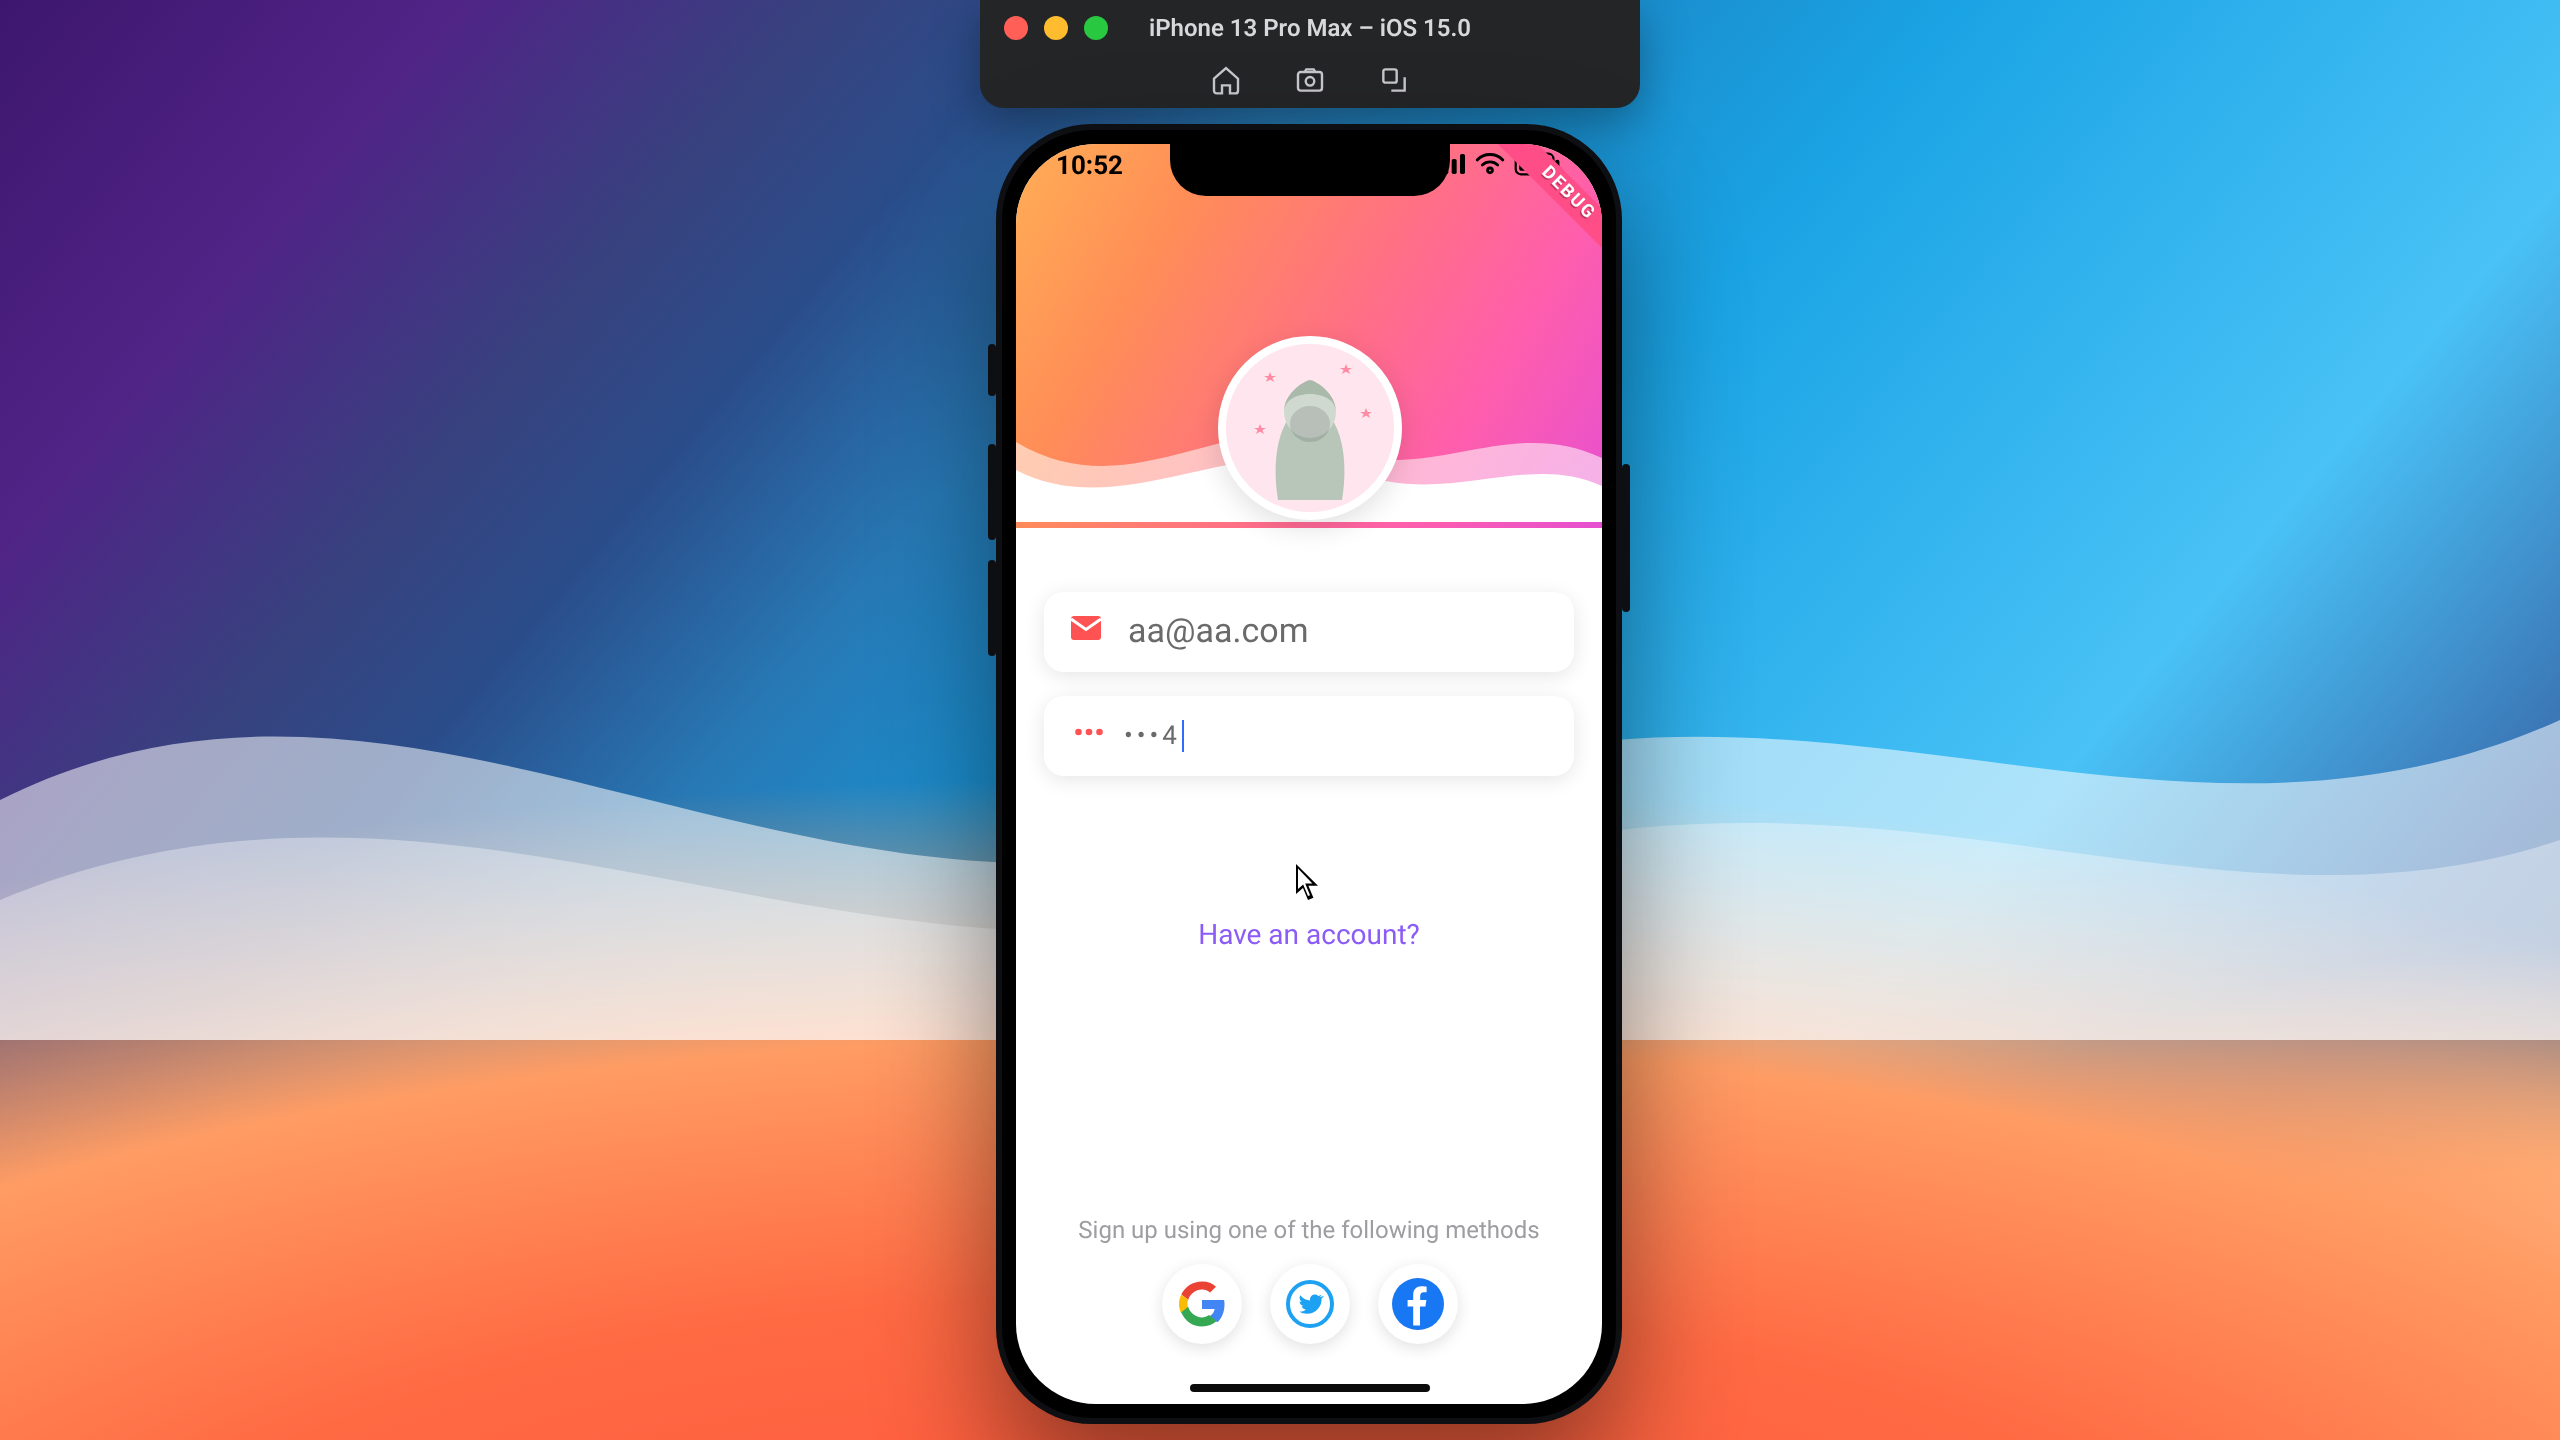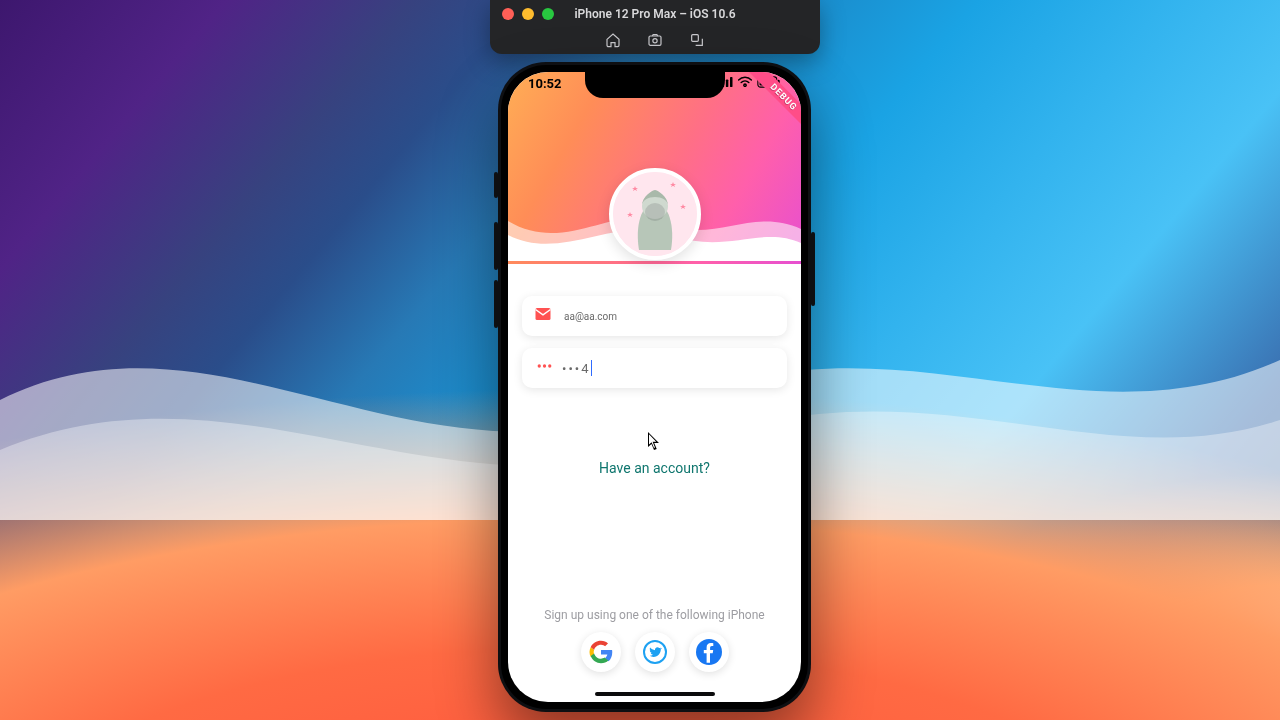--- a/index.html
+++ b/index.html
@@ -38,27 +38,27 @@
   .debug-banner{position:absolute;top:18px;right:-34px;transform:rotate(45deg);background:#ff4d88;color:#fff;font-size:9px;font-weight:700;letter-spacing:1px;padding:2px 34px;z-index:60;text-shadow:0 1px 0 rgba(0,0,0,.25);}
   
   .hero{position:relative;height:192px;background:linear-gradient(120deg,#ffae55 0%,#ff8d57 25%,#ff6f86 55%,#ff5fab 75%,#e64fd1 100%);}
   .hero-wave{position:absolute;left:0;right:0;bottom:-1px;}
   .avatar{position:absolute;left:50%;top:96px;transform:translateX(-50%);width:84px;height:84px;border-radius:50%;background:#ffe6ee;border:4px solid #fff;box-shadow:0 4px 14px rgba(0,0,0,.12);overflow:hidden;z-index:30;}
   
   .form-area{position:absolute;top:224px;left:0;right:0;padding:0 14px;}
   .field{display:flex;align-items:center;gap:10px;background:#fff;border-radius:10px;box-shadow:0 2px 10px rgba(0,0,0,.10);height:40px;padding:0 12px;margin-top:12px;}
   .field:first-child{margin-top:0;}
   .field svg{flex:0 0 18px;}
-  .field-input{flex:1;border:none;outline:none;font-size:10px;color:#6a6a6a;font-family:inherit;background:transparent;}
+  .field-input{flex:1;border:none;outline:none;font-size:17px;color:#6a6a6a;font-family:inherit;background:transparent;}
   .pw-display{flex:1;font-size:13px;color:#6a6a6a;letter-spacing:2px;display:flex;align-items:center;}
   .caret{display:inline-block;width:1px;height:16px;background:#2f6bff;margin-left:1px;}
   
   .signup-area{position:absolute;top:378px;left:0;right:0;display:flex;flex-direction:column;align-items:center;}
   .signup-btn{padding:10px 34px;border-radius:26px;background:linear-gradient(120deg,#ffb066 0%,#ff8d57 30%,#ff6f86 60%,#fd5aa8 100%);color:#fff;font-size:24px;font-weight:600;box-shadow:0 8px 16px rgba(255,102,136,.35);border:none;cursor:pointer;}
-  .have-account{margin-top:10px;color:#0f766e;font-size:14px;}
+  .have-account{margin-top:10px;color:#8b5cf6;font-size:14px;}
   
   .social-area{position:absolute;left:0;right:0;bottom:30px;display:flex;flex-direction:column;align-items:center;}
   .social-caption{color:#9d9da2;font-size:12px;margin-bottom:10px;}
   .social-row{display:flex;gap:14px;}
   .social-btn{width:40px;height:40px;border-radius:50%;background:#fff;display:flex;align-items:center;justify-content:center;box-shadow:0 2px 8px rgba(0,0,0,.12);cursor:pointer;}
   .home-indicator{position:absolute;left:50%;bottom:6px;transform:translateX(-50%);width:120px;height:4px;border-radius:3px;background:#0b0b0c;z-index:50;}
   
   .cursor{position:absolute;left:648px;top:432px;z-index:200;pointer-events:none;}
   .cursor svg{display:block;}
 </style>
@@ -72,21 +72,21 @@
     <path d="M0,170 C240,70 440,250 700,160 C930,80 1100,200 1280,140 L1280,240 L0,240 Z" fill="rgba(255,255,255,0.35)"></path>
   </svg>
 </div>
 
 <div class="sim-window">
   <div class="traffic">
     <div class="dot red"></div>
     <div class="dot yellow"></div>
     <div class="dot green"></div>
   </div>
-  <div class="sim-title">iPhone 12 Pro Max – iOS 10.6</div>
+  <div class="sim-title">iPhone 13 Pro Max – iOS 15.0</div>
   <div class="sim-tools">
     <span>
       <svg viewBox="0 0 24 24" fill="none" stroke="#c8c8cc" stroke-width="1.8">
           <path d="M3 11l9-8 9 8v9a2 2 0 0 1-2 2h-4v-6h-6v6H5a2 2 0 0 1-2-2z"></path>
         </svg>
     </span>
     <span>
       <svg viewBox="0 0 24 24" fill="none" stroke="#c8c8cc" stroke-width="1.8">
           <rect x="3" y="6" width="18" height="14" rx="2"></rect>
           <circle cx="12" cy="13" r="3.2"></circle>
@@ -180,21 +180,21 @@
             <span class="caret"></span>
         </div>
       </div>
     </div>
 
     <div class="signup-area">
       <div class="have-account">Have an account?</div>
     </div>
 
     <div class="social-area">
-      <div class="social-caption">Sign up using one of the following iPhone</div>
+      <div class="social-caption">Sign up using one of the following methods</div>
       <div class="social-row">
         <div class="social-btn">
           <svg width="24" height="24" viewBox="0 0 48 48">
             <path fill="#EA4335" d="M24 9.5c3.9 0 6.6 1.7 8.1 3.1l5.9-5.8C34.6 3.4 29.9 1.5 24 1.5 14.8 1.5 6.9 6.8 3.3 14.4l6.9 5.4C12 14 17.5 9.5 24 9.5z"></path>
             <path fill="#4285F4" d="M46.5 24.5c0-1.6-.1-3.1-.4-4.5H24v9h12.7c-.6 3-2.4 5.6-5 7.3l7.7 6c4.5-4.2 7.1-10.4 7.1-17.8z"></path>
             <path fill="#FBBC05" d="M10.2 28.2c-.5-1.4-.8-2.9-.8-4.2s.3-2.9.8-4.2l-6.9-5.4C1.8 17.6 1 20.7 1 24s.8 6.4 2.3 9.6l6.9-5.4z"></path>
             <path fill="#34A853" d="M24 46.5c6 0 11-2 14.7-5.4l-7.7-6c-2 1.4-4.7 2.3-7 2.3-6.5 0-12-4.5-13.8-10.6l-6.9 5.4C6.9 41.2 14.8 46.5 24 46.5z"></path>
           </svg>
         </div>
         <div class="social-btn">

